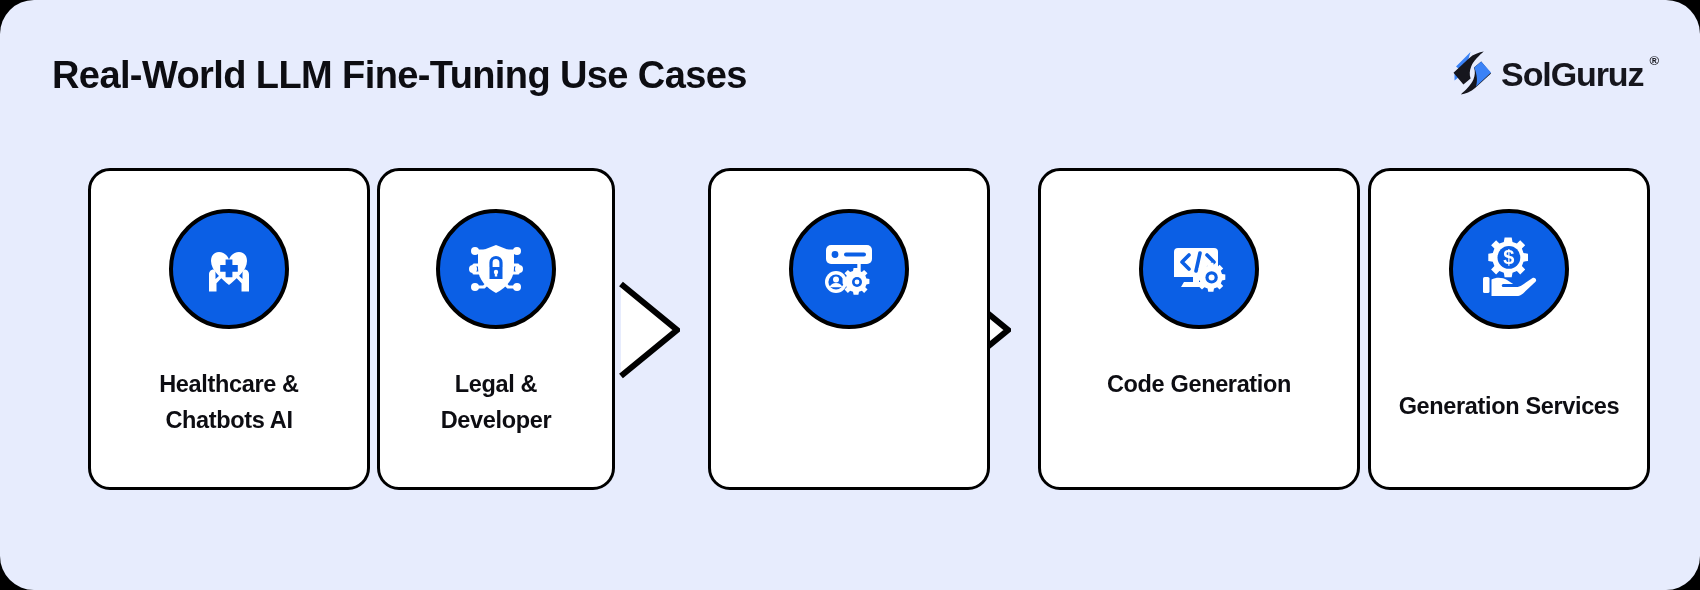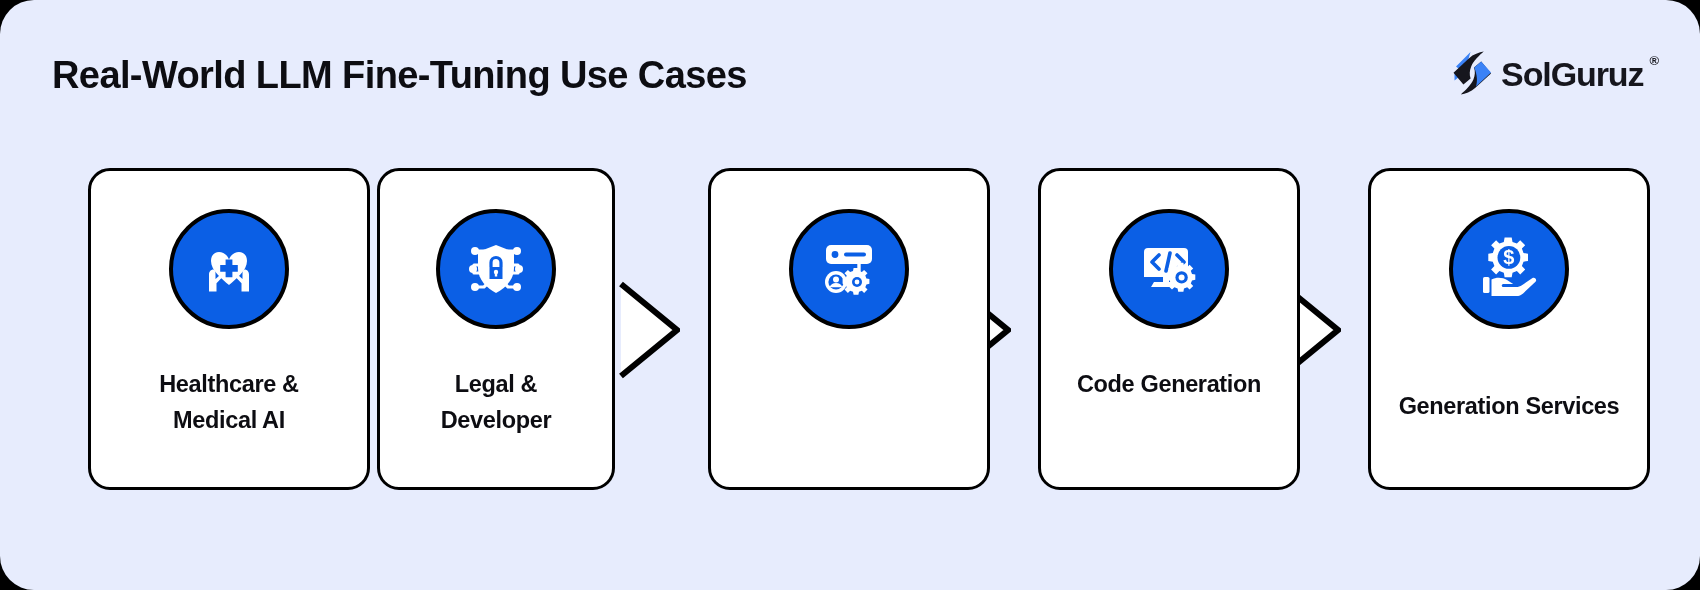--- a/index.html
+++ b/index.html
@@ -97,21 +97,21 @@
     box-sizing: border-box;
     background: #ffffff;
     border: 3px solid #000000;
     border-radius: 22px;
     z-index: 2;
   }
   
   .card.c0 { left: 48px;   width: 282px; margin-left: 40px; }
   .card.c1 { left: 377px;  width: 238px; }
   .card.c2 { left: 708px;  width: 282px; }
-  .card.c3 { left: 1038px; width: 262px; }
+  .card.c3 { left: 1038px; width: 322px; }
   .card.c4 { left: 1368px; width: 282px; }
 
   .icon-badge {
     position: absolute;
     left: 50%;
     top: 38px;
     transform: translateX(-50%);
     width: 120px;
     height: 120px;
     border-radius: 50%;
@@ -199,21 +199,21 @@
       <div class="icon-badge">
         <svg width="74" height="74" viewBox="0 0 74 74">
           <path d="M37 27.5 C33 17 19 17.5 19 29 C19 38.5 30 47 37 53 C44 47 55 38.5 55 29 C55 17.5 41 17 37 27.5 Z" fill="#ffffff"></path>
           <path d="M33.6 27.6 h6.8 v5.4 h5.4 v6.8 h-5.4 v5.4 h-6.8 v-5.4 h-5.4 v-6.8 h5.4 Z" fill="#0b5fe5"></path>
           <path d="M21.5 37.5 c-2.8 0-4.5 2.2-4.5 5 v17 h7.5 v-8.2 l6 -6.2 c1.4 -1.5 -0.6 -3.8 -2.2 -2.4 l-4.8 4.3 v-4.5 c0-2.8 -0.2 -5 -2 -5 Z" fill="#ffffff"></path>
           <path d="M52.5 37.5 c2.8 0 4.5 2.2 4.5 5 v17 h-7.5 v-8.2 l-6 -6.2 c-1.4 -1.5 0.6 -3.8 2.2 -2.4 l4.8 4.3 v-4.5 c0-2.8 0.2 -5 2 -5 Z" fill="#ffffff"></path>
         </svg>
       </div>
       <div class="card-label">
         <span>Healthcare &amp;</span><br>
-        <span>Medical AI</span>
+        <span>Chatbots AI</span>
       </div>
     </div>
 
     <div class="card c1">
       <div class="icon-badge">
         <svg width="74" height="74" viewBox="0 0 74 74">
           <g stroke="#ffffff" stroke-width="3.2" fill="none" stroke-linecap="round">
             <path d="M17 19 h8 l5 5"></path>
               <path d="M57 19 h-8 l-5 5"></path>
             <path d="M15 33 h9"></path>

